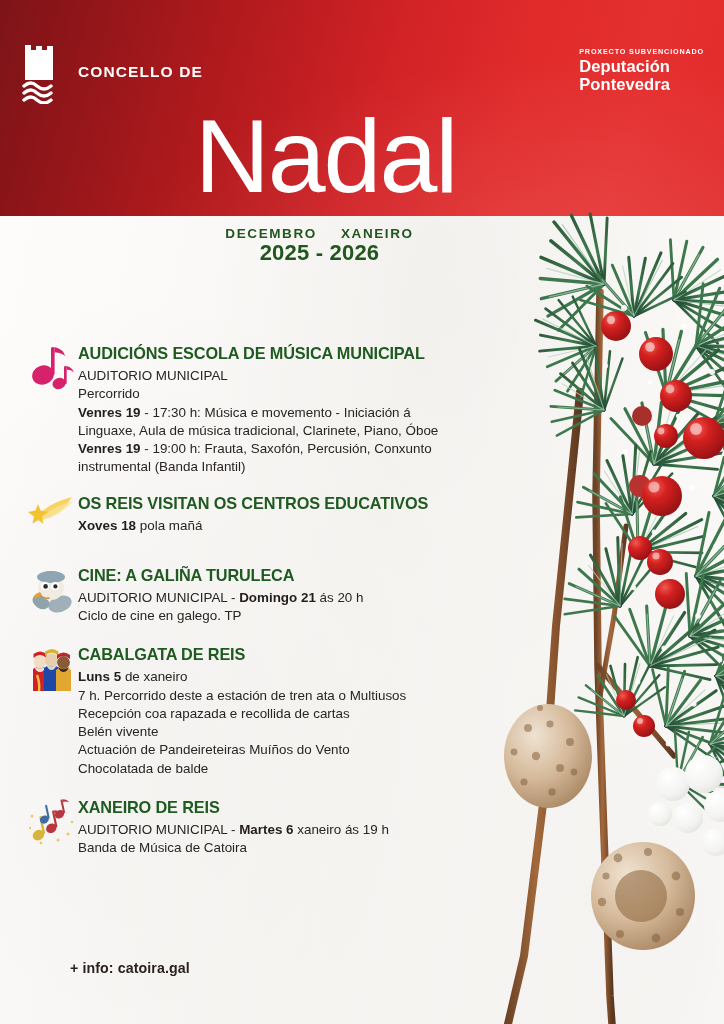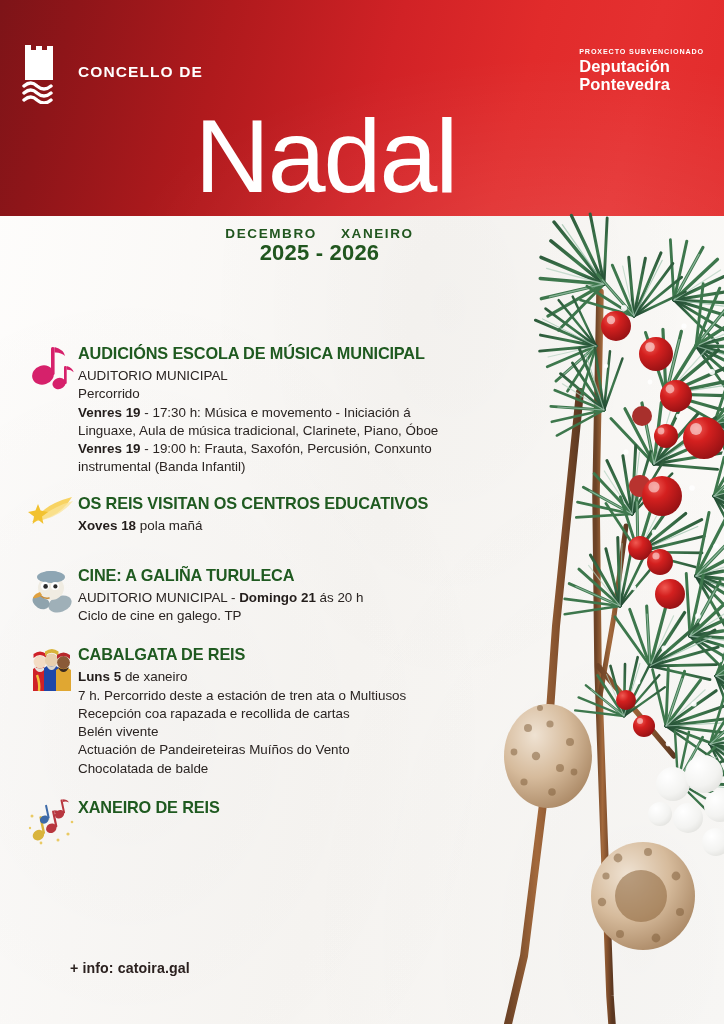--- a/index.html
+++ b/index.html
@@ -478,20 +478,24 @@
               <circle cx="40" cy="36" r="1.6"></circle>
             <circle cx="13" cy="45" r="1.4"></circle>
               <circle cx="44" cy="24" r="1.3"></circle>
             <circle cx="30" cy="42" r="1.5"></circle>
               <circle cx="2" cy="30" r="1.2"></circle>
           </g>
         </svg>
       </div>
       <div class="event-body">
         <div class="event-title">XANEIRO DE REIS</div>
+        <div class="event-lines">
+          <span class="ln"><span>AUDITORIO MUNICIPAL  -  </span><b>Martes 6</b><span> xaneiro ás 19 h</span></span>
+          <span class="ln">Banda de Música de Catoira</span>
+        </div>
       </div>
     </div>
 
   </div>
 
   <div class="footer-info">+ info: catoira.gal</div>
 
 </div>
 
 </body></html>

